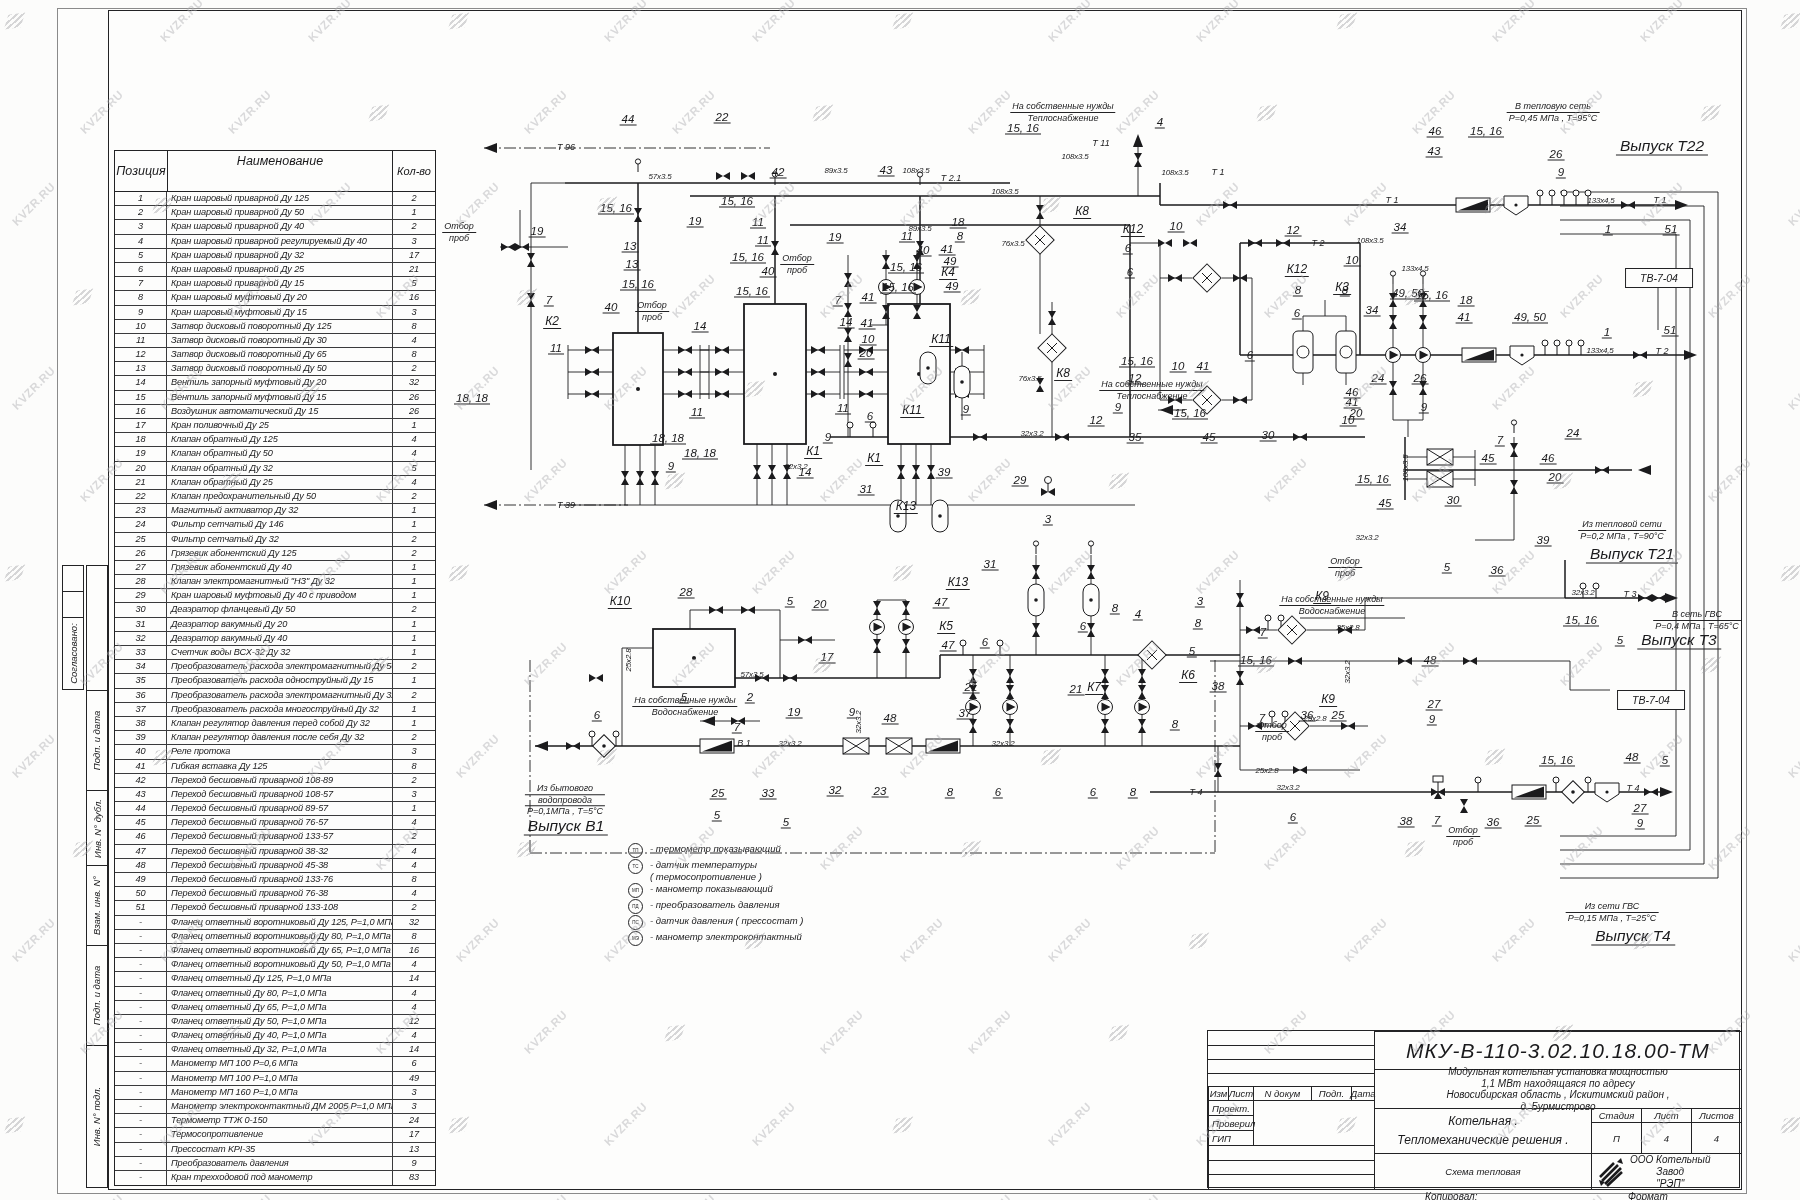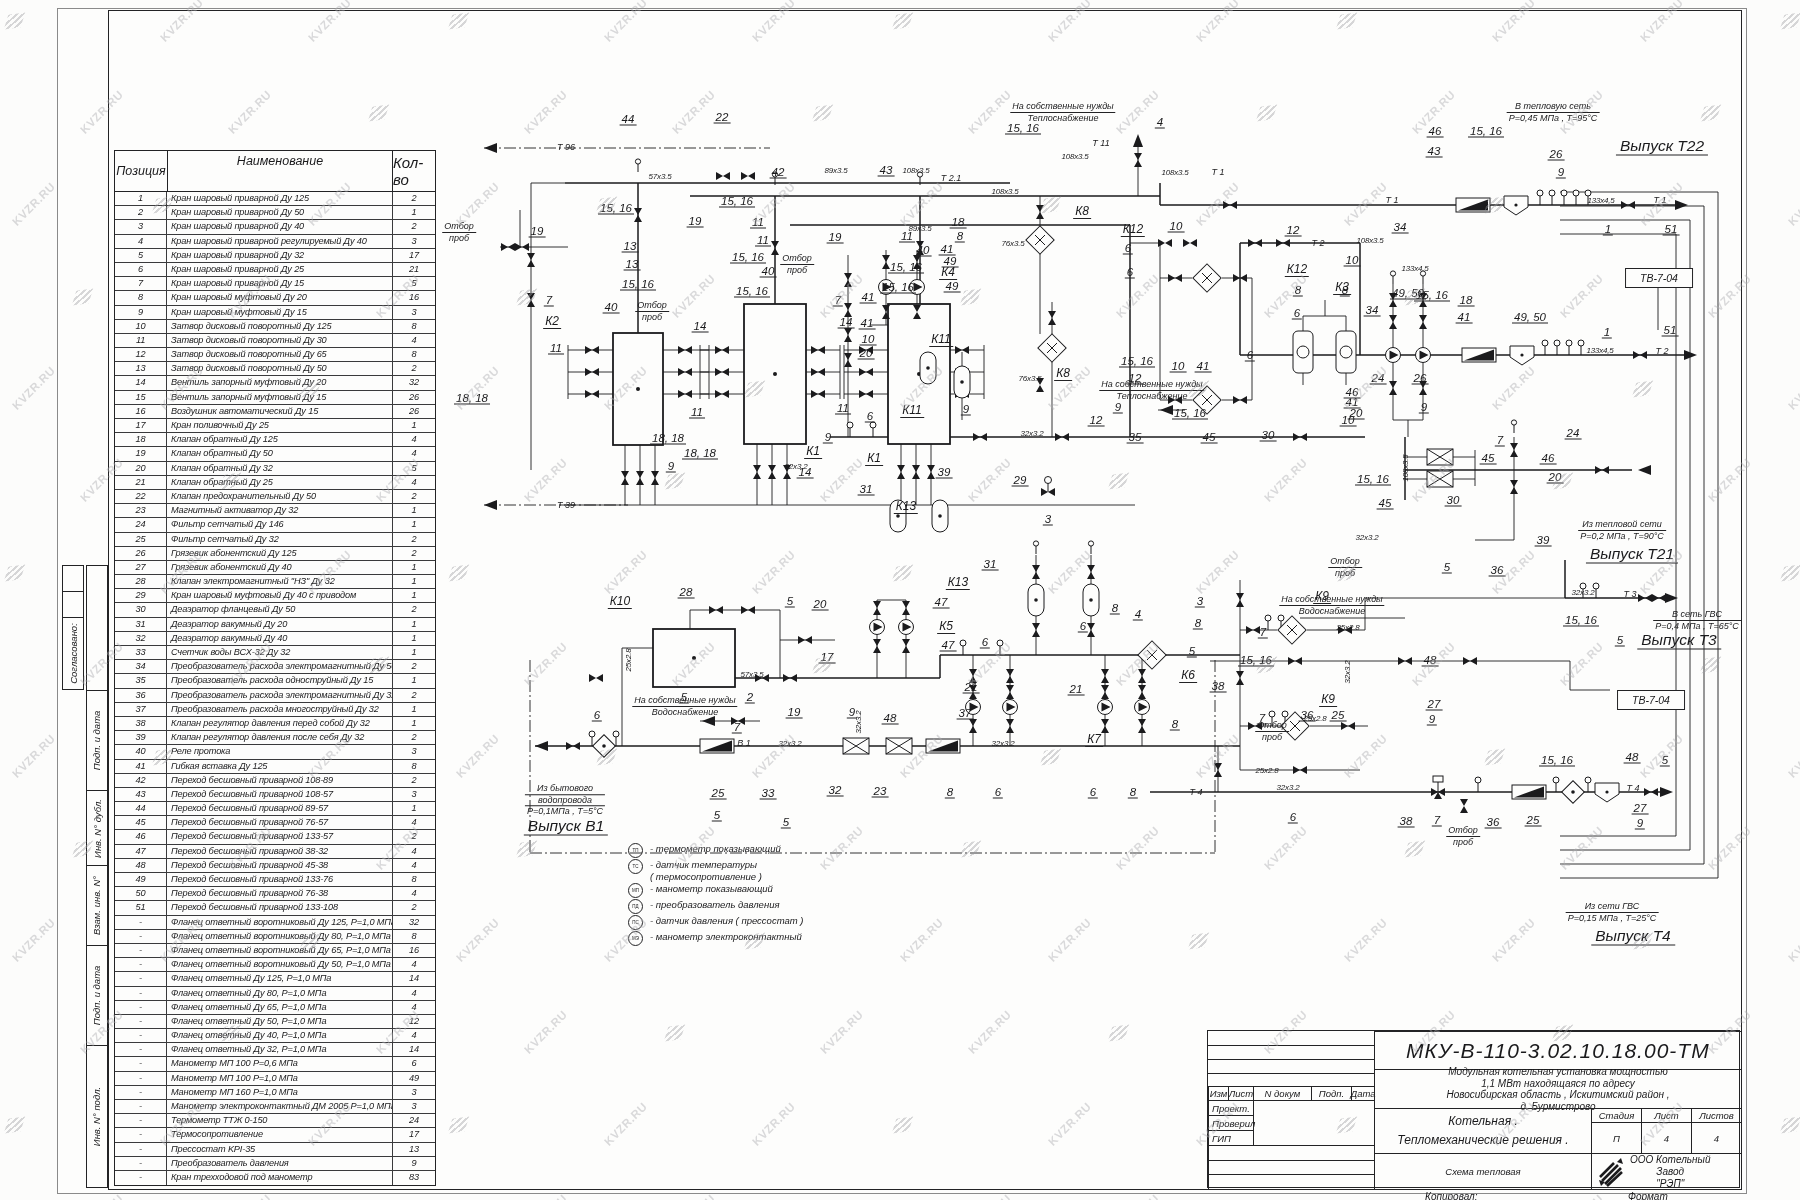--- a/index.html
+++ b/index.html
@@ -13,21 +13,21 @@
   .wm-t{position:absolute;font-size:11.5px;letter-spacing:.6px;color:#aeaeb2;opacity:.45;
         transform:rotate(-45deg);font-weight:bold;white-space:nowrap}
   .wm-l{position:absolute;width:17px;height:14px;opacity:.4;transform:rotate(-8deg) skewX(-25deg);
         background:repeating-linear-gradient(135deg,#9c9ca0 0 2.4px,transparent 2.4px 5.4px)}
   
   #ptable{position:absolute;left:114px;top:150px;width:322px;z-index:3;font-style:italic}
   #phead{display:flex;border:1.2px solid #232325;border-bottom:1.2px solid #232325;height:40px}
   #phead .hc{display:flex;align-items:center;justify-content:center;font-size:12.5px}
   #phead .h0{width:52px;border-right:.8px solid #232325}
   #phead .h1{flex:1;border-right:.8px solid #232325;align-items:flex-start;padding-top:3px}
-  #phead .h2{width:42px;font-size:15px}
+  #phead .h2{width:42px;font-size:11px}
   #pbody{border:1.2px solid #232325;border-top:none}
   .tr{display:flex;height:14.2px;border-bottom:.6px solid #3a3a3c;box-sizing:border-box}
   .tr:last-child{border-bottom:none}
   .td{font-size:9.2px;line-height:13.6px;white-space:nowrap;overflow:hidden;letter-spacing:-.15px}
   .td.pos{width:52px;text-align:center;border-right:.6px solid #3a3a3c;box-sizing:border-box}
   .td.name{flex:1;padding-left:4px;border-right:.6px solid #3a3a3c;box-sizing:border-box}
   .td.qty{width:42px;text-align:center}
   
   .sbox{position:absolute;z-index:3;border:1px solid #232325;box-sizing:border-box;
         display:flex;align-items:center;justify-content:center;background:transparent}
@@ -1073,21 +1073,21 @@
       <div class="lb co" style="left: 941px; top: 602px;">47</div>
       <div class="lb kt" style="left: 946px; top: 627px;">К5</div>
       <div class="lb co" style="left: 948px; top: 645px;">47</div>
       <div class="lb co" style="left: 990px; top: 564px;">31</div>
       <div class="lb kt" style="left: 958px; top: 583px;">К13</div>
       <div class="lb co" style="left: 985px; top: 642px;">6</div>
       <div class="lb co" style="left: 1083px; top: 626px;">6</div>
       <div class="lb co" style="left: 1115px; top: 608px;">8</div>
       <div class="lb co" style="left: 971px; top: 687px;">21</div>
       <div class="lb co" style="left: 1076px; top: 689px;">21</div>
-      <div class="lb kt" style="left: 1094px; top: 740px;">К7</div>
+      <div class="lb kt" style="left: 1094px; top: 688px;">К7</div>
       <div class="lb kt" style="left: 1188px; top: 676px;">К6</div>
       <div class="lb co" style="left: 965px; top: 713px;">37</div>
       <div class="lb co" style="left: 998px; top: 792px;">6</div>
       <div class="lb co" style="left: 1093px; top: 792px;">6</div>
       <div class="lb co" style="left: 1133px; top: 792px;">8</div>
       <div class="lb co" style="left: 1200px; top: 601px;">3</div>
       <div class="lb co" style="left: 1138px; top: 614px;">4</div>
       <div class="lb co" style="left: 1198px; top: 623px;">8</div>
       <div class="lb co" style="left: 1192px; top: 651px;">5</div>
       <div class="lb co" style="left: 1175px; top: 724px;">8</div>

